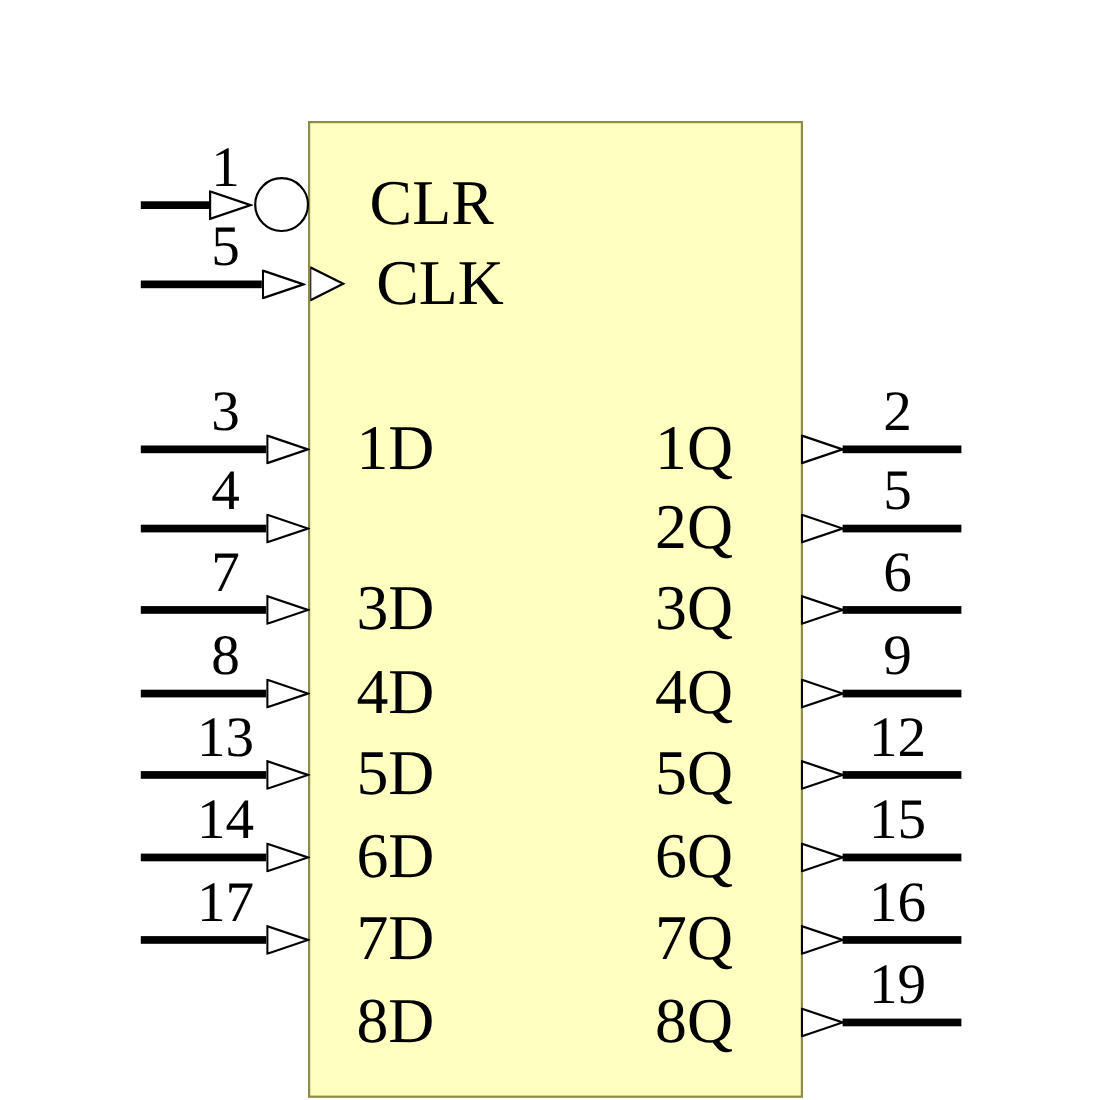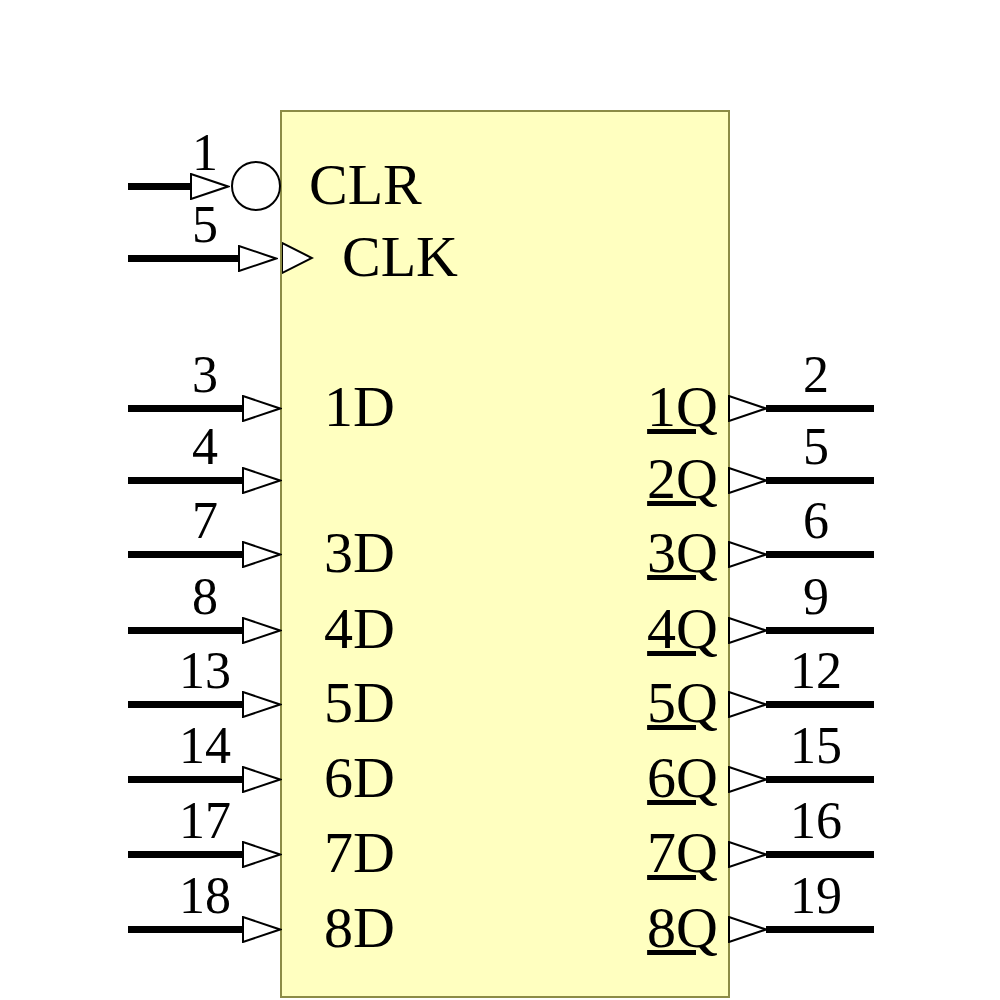--- a/index.html
+++ b/index.html
@@ -28,21 +28,21 @@
   .pin-clr .pin-wire { right:92px; }
   .pin-clr .pin-arrow { right:52px; }
   .pin-clk .pin-wire { right:44px; }
   .pin-clk .pin-arrow { right:4px; }
   .bubble { position:absolute; right:0; top:29px; width:52px; height:52px; }
   svg polygon, svg circle { fill:#ffffff; stroke:#000000; stroke-width:2; }
   
   .chip-label {
     position:absolute; font-size:58px; line-height:60px; white-space:nowrap;
   }
-  .chip-label.q { left:586px; width:132px; text-align:right;text-decoration:underline; }
+  .chip-label.q { left:565px; width:132px; text-align:center; }
   .clock-wedge { position:absolute; left:282px; top:242px; width:32px; height:32px; }
 </style>
 </head>
 <body>
 
 <div class="canvas">
 
   <div class="chip-body" style="background: rgb(255, 255, 192);"></div>
 
   <div class="pin pin-left pin-clr" style="top:131px">
@@ -109,27 +109,20 @@
         <polygon points="1,1 1,26 38,13.5"></polygon>
       </svg>
   </div>
   <div class="pin pin-left" style="top:799px">
     <div class="pin-num">17</div>
     <div class="pin-wire"></div>
     <svg class="pin-arrow" viewBox="0 0 40 27">
         <polygon points="1,1 1,26 38,13.5"></polygon>
       </svg>
   </div>
-  <div class="pin pin-left" style="top:874px">
-    <div class="pin-num">18</div>
-    <div class="pin-wire"></div>
-    <svg class="pin-arrow" viewBox="0 0 40 27">
-        <polygon points="1,1 1,26 38,13.5"></polygon>
-      </svg>
-  </div>
 
   <div class="pin pin-right" style="top:353px">
     <div class="pin-num">2</div>
     <div class="pin-wire"></div>
     <svg class="pin-arrow" viewBox="0 0 40 27">
         <polygon points="1,1 1,26 38,13.5"></polygon>
       </svg>
   </div>
   <div class="pin pin-right" style="top:425px">
     <div class="pin-num">5</div>
@@ -174,21 +167,21 @@
       </svg>
   </div>
   <div class="pin pin-right" style="top:874px">
     <div class="pin-num">19</div>
     <div class="pin-wire"></div>
     <svg class="pin-arrow" viewBox="0 0 40 27">
         <polygon points="1,1 1,26 38,13.5"></polygon>
       </svg>
   </div>
 
-  <div class="chip-label" style="left:309px; top:155px">CLR</div>
+  <div class="chip-label" style="left:336px; top:155px">CLR</div>
   <div class="chip-label" style="left:342px; top:227px">CLK</div>
 
   <div class="chip-label" style="left:324px; top:377px">1D</div>
   <div class="chip-label" style="left:324px; top:523px">3D</div>
   <div class="chip-label" style="left:324px; top:599px">4D</div>
   <div class="chip-label" style="left:324px; top:673px">5D</div>
   <div class="chip-label" style="left:324px; top:748px">6D</div>
   <div class="chip-label" style="left:324px; top:823px">7D</div>
   <div class="chip-label" style="left:324px; top:898px">8D</div>
 

